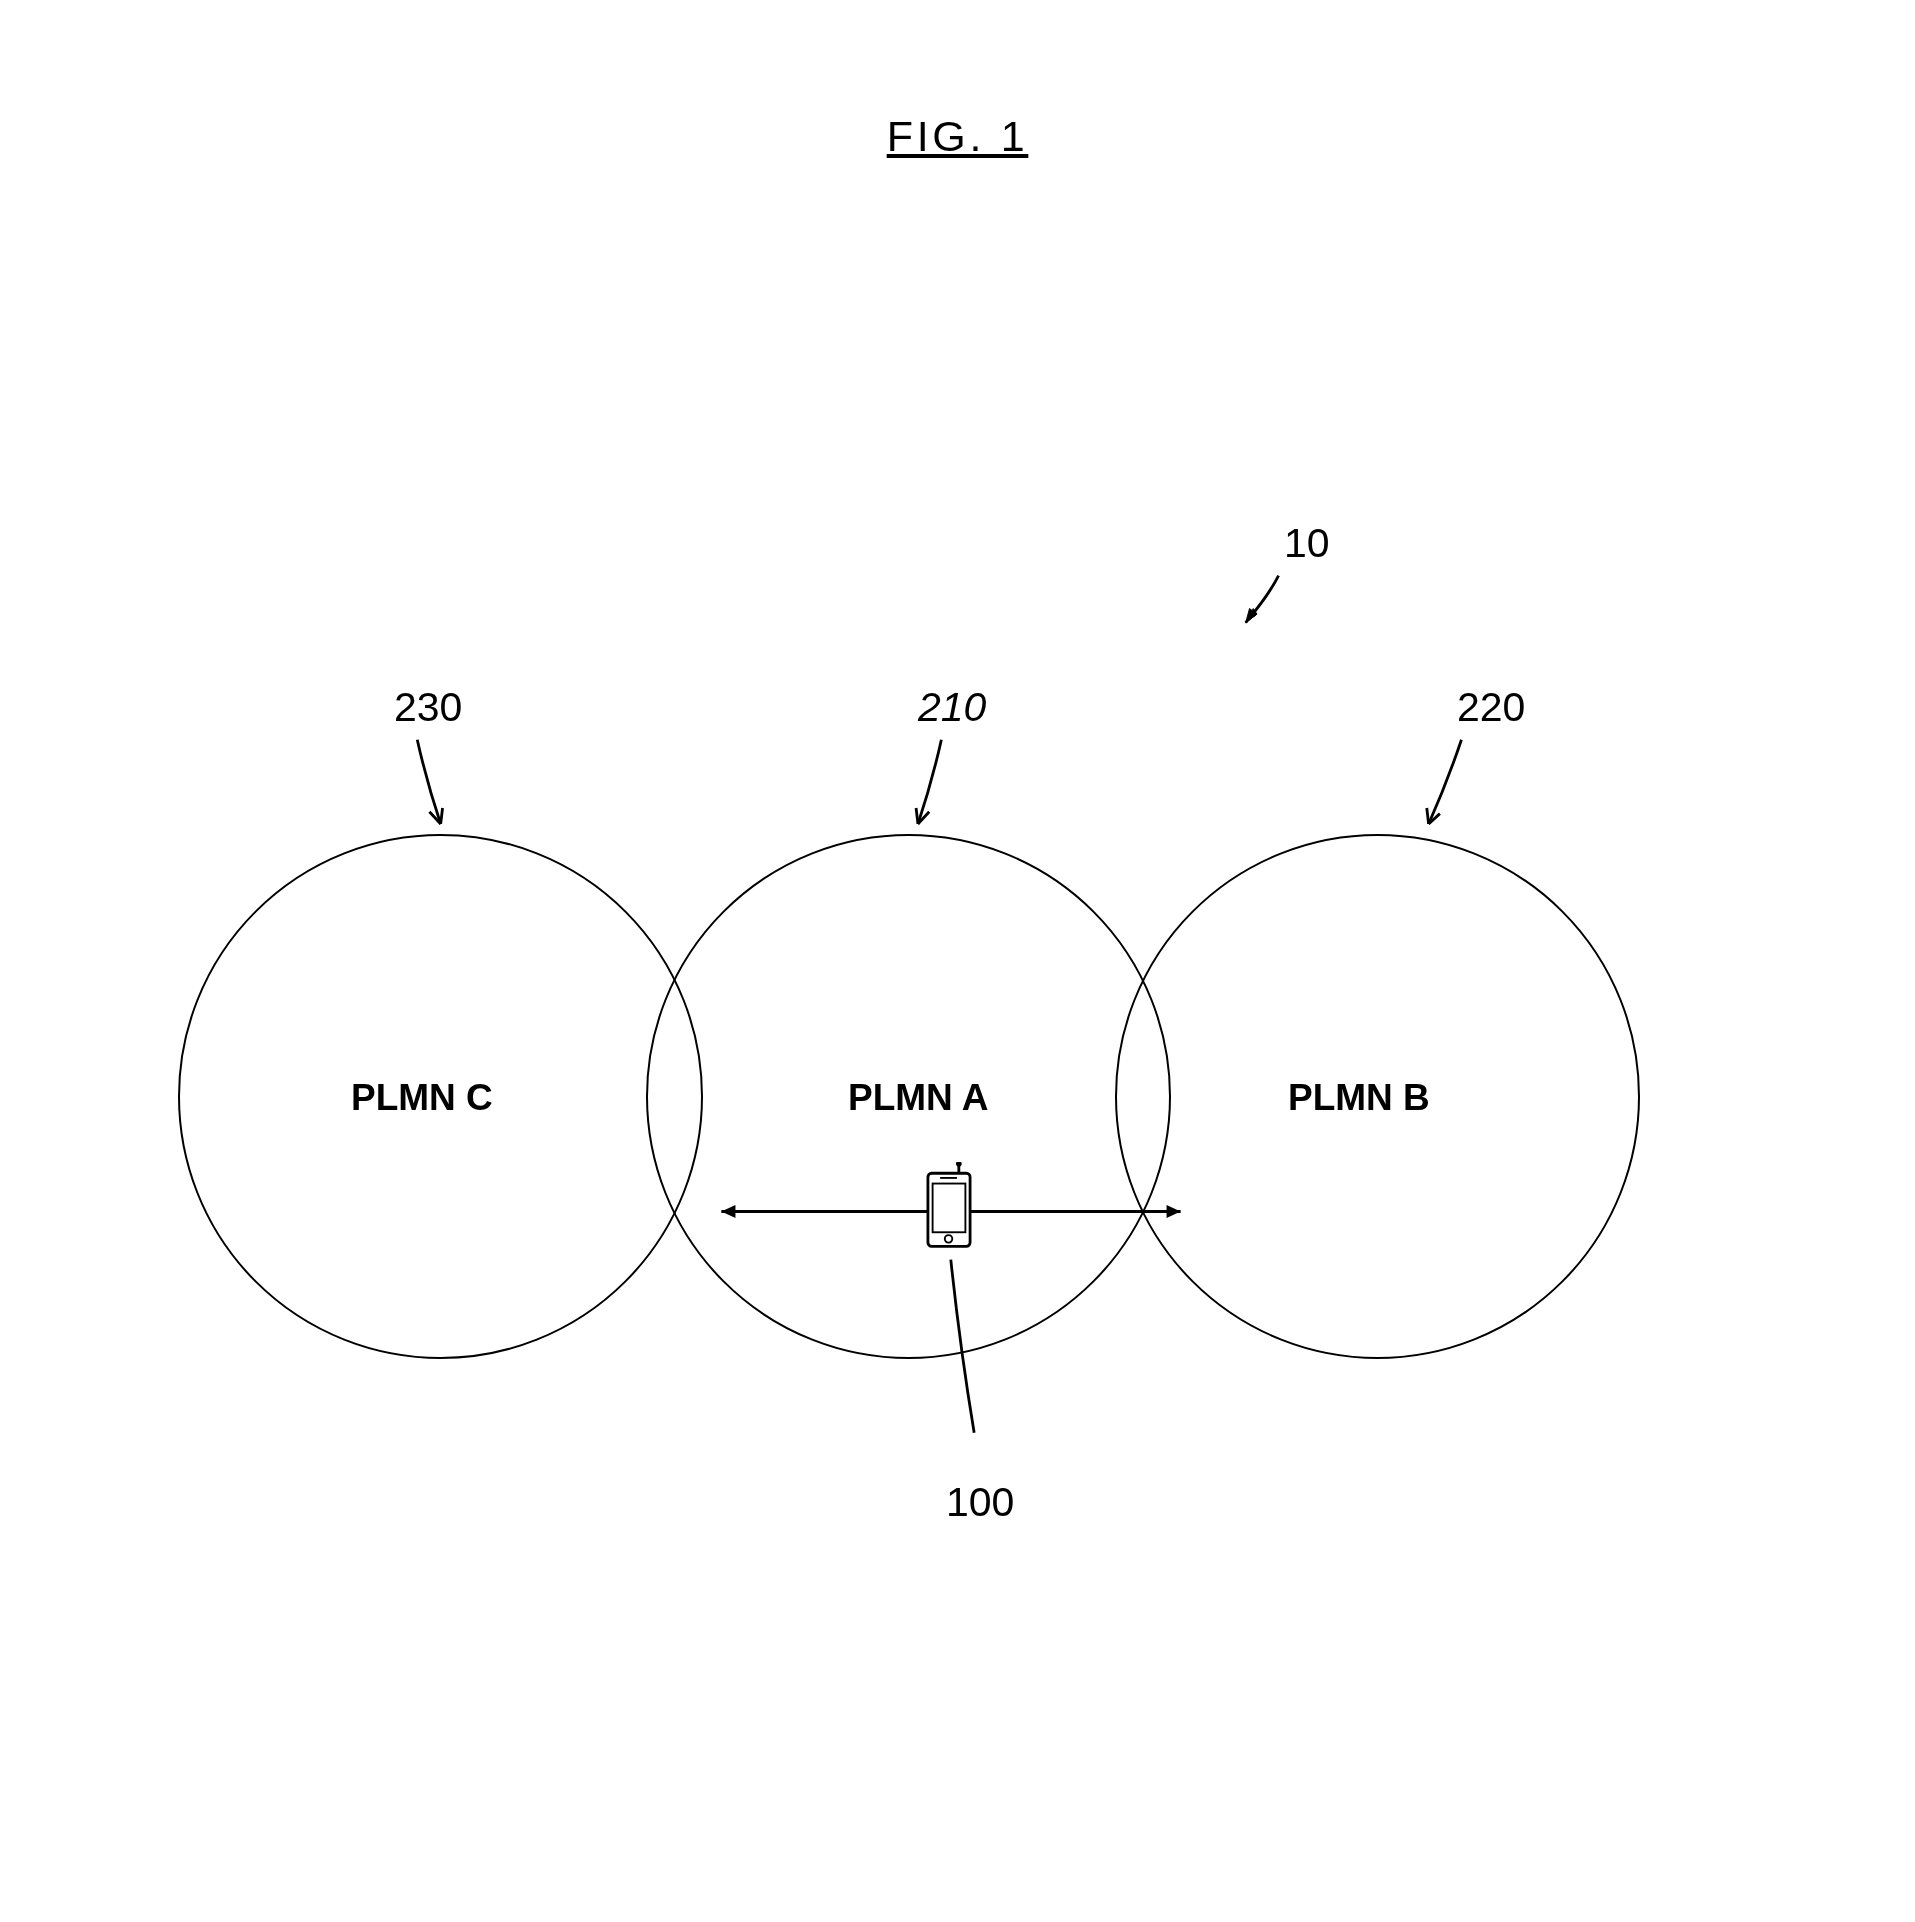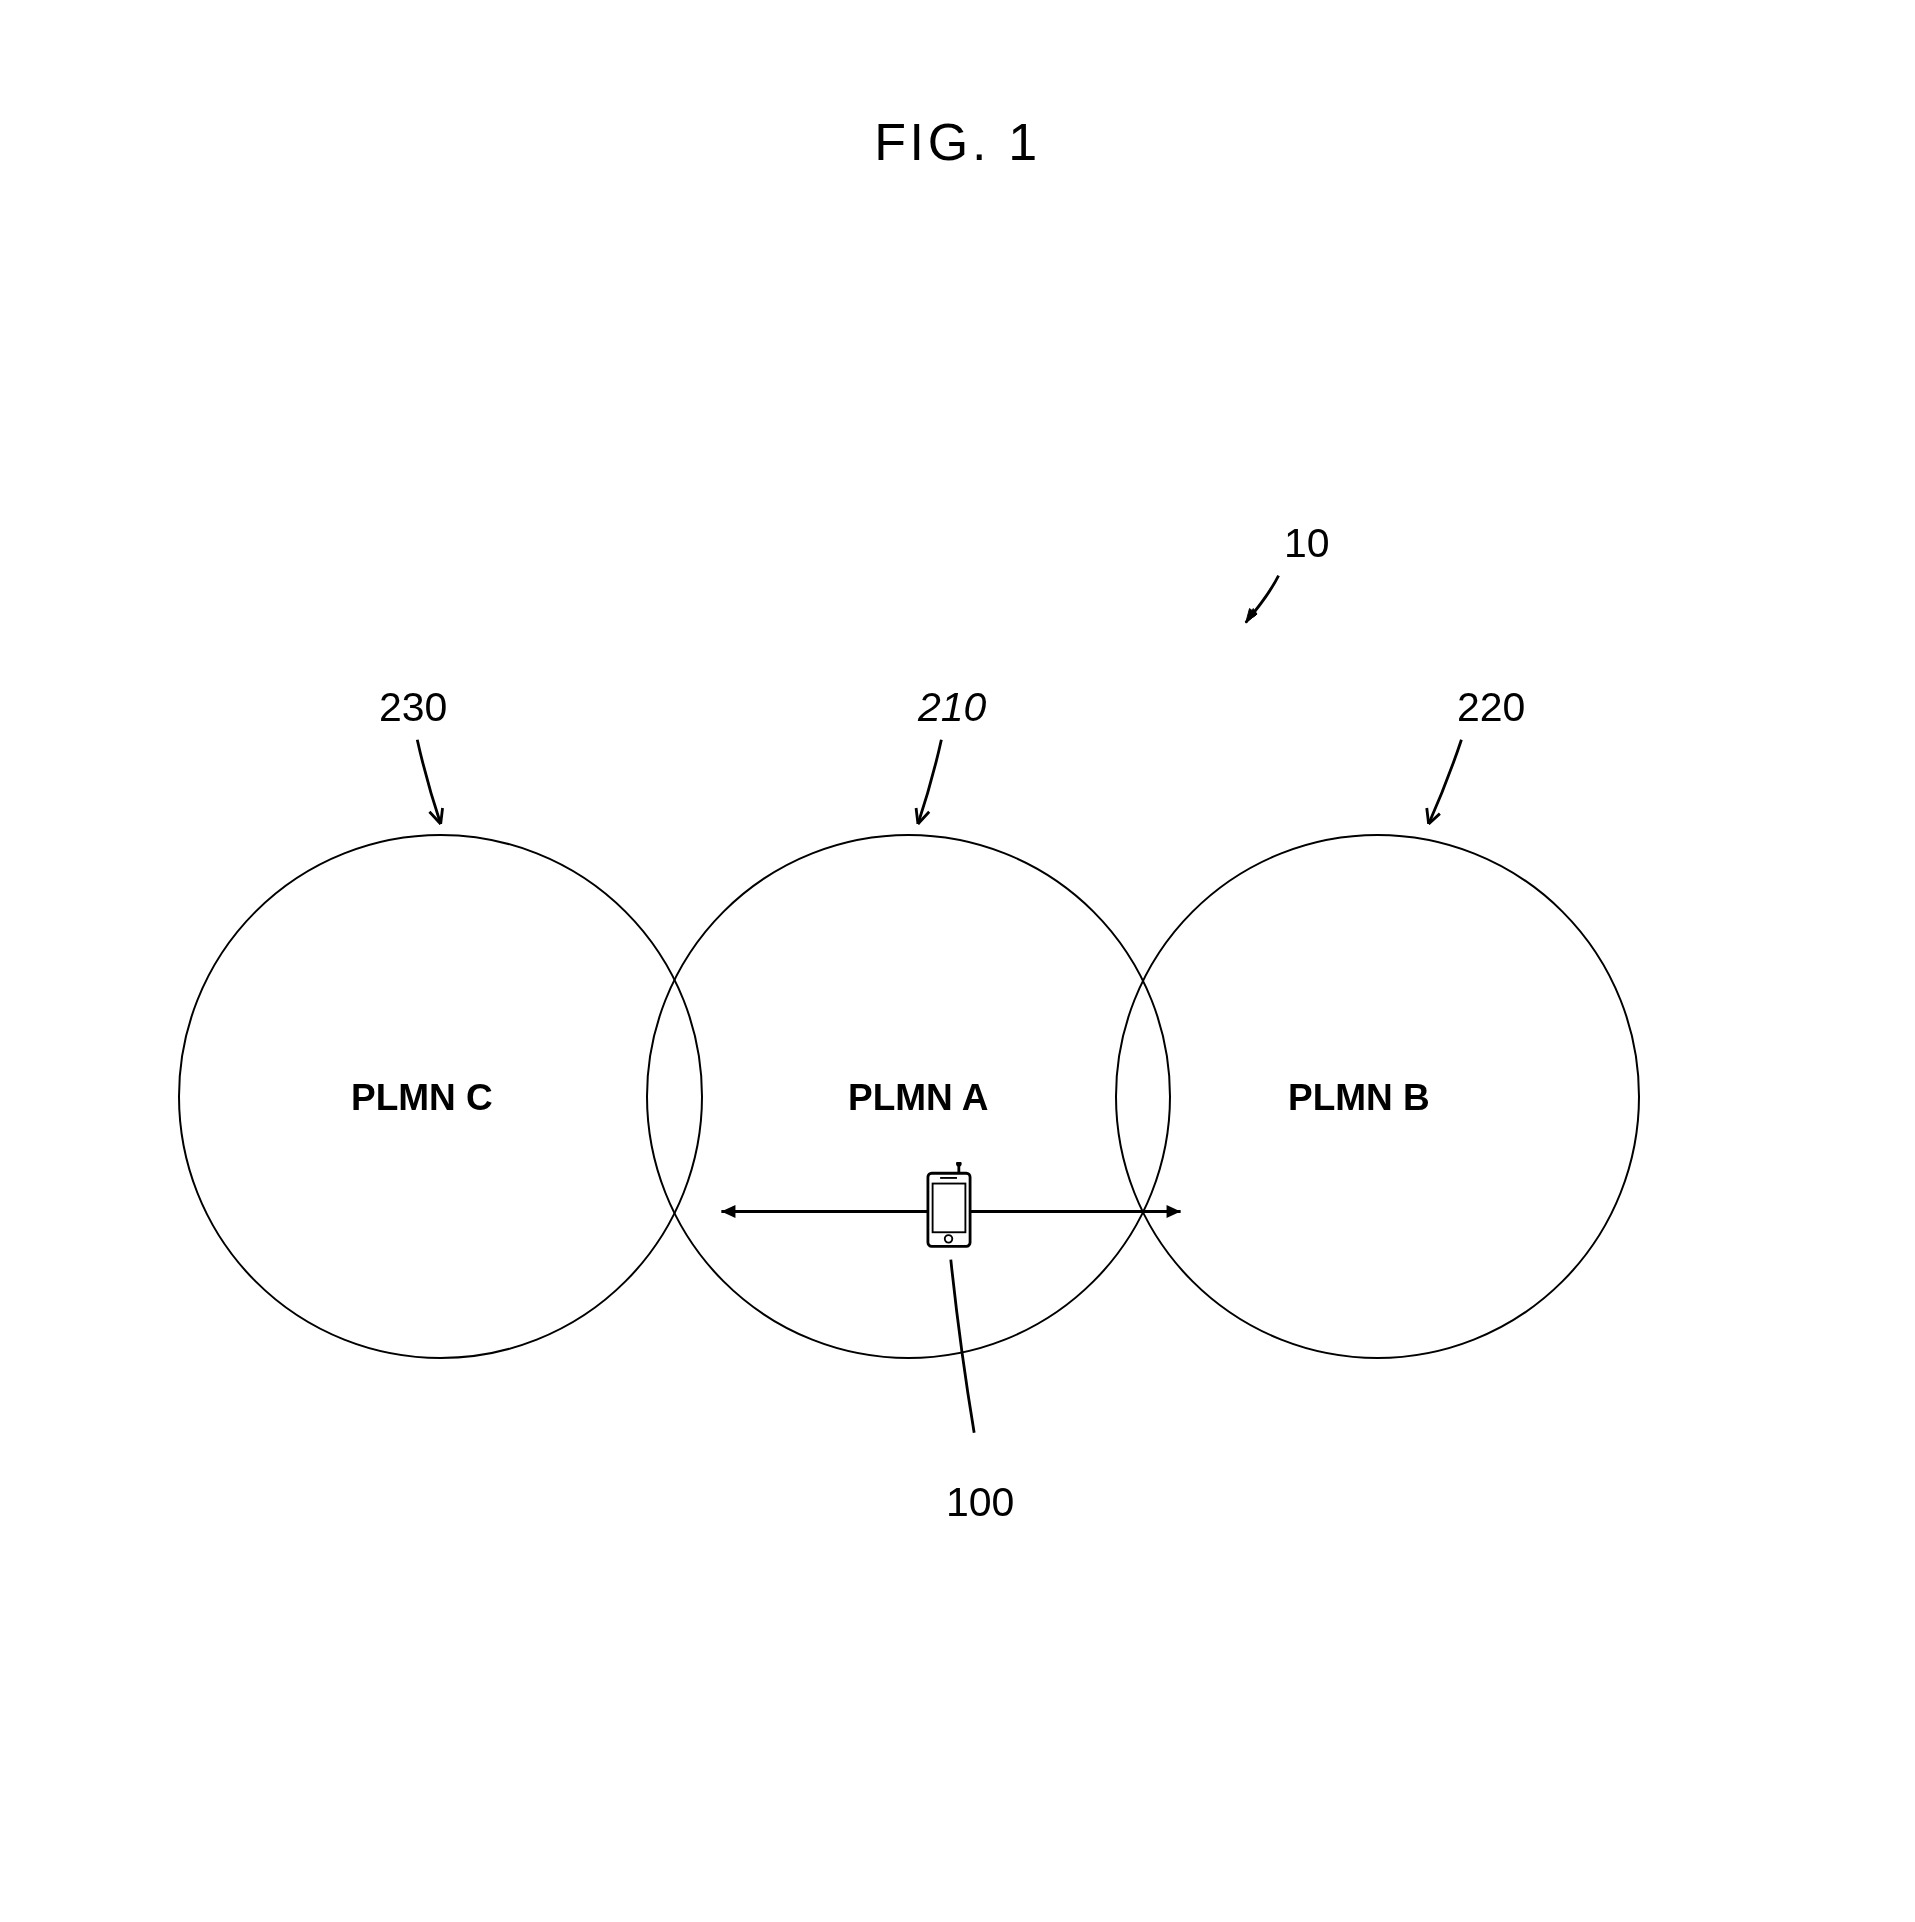--- a/index.html
+++ b/index.html
@@ -8,23 +8,24 @@
       height: 1923px;
       background: white;
       position: relative;
       font-family: Arial, sans-serif;
     }
     .figure-title {
       position: absolute;
       top: 112px;
       left: 50%;
       transform: translateX(-50%);
-      font-size: 52px;
+      font-size: 43px;
       letter-spacing: 3.7px;
       font-weight: normal;
+      text-decoration: underline;
     }
     .diagram-container {
       position: absolute;
       top: 562px;
       left: 0;
       width: 100%;
       height: 1124px;
       padding-left: 31px;
     }
     .circle {
@@ -64,21 +65,21 @@
       left: 1288px;
       top: 515px;
       text-align: center;
     }
     .ref-num {
       position: absolute;
       font-size: 41px;
       font-weight: normal;
     }
     .ref-230 {
-      left: 379px;
+      left: 394px;
       top: 122px;
     }
     .ref-210 {
       left: 918px;
       top: 122px;
       font-style: italic;
     }
     .ref-220 {
       left: 1457px;
       top: 122px;

